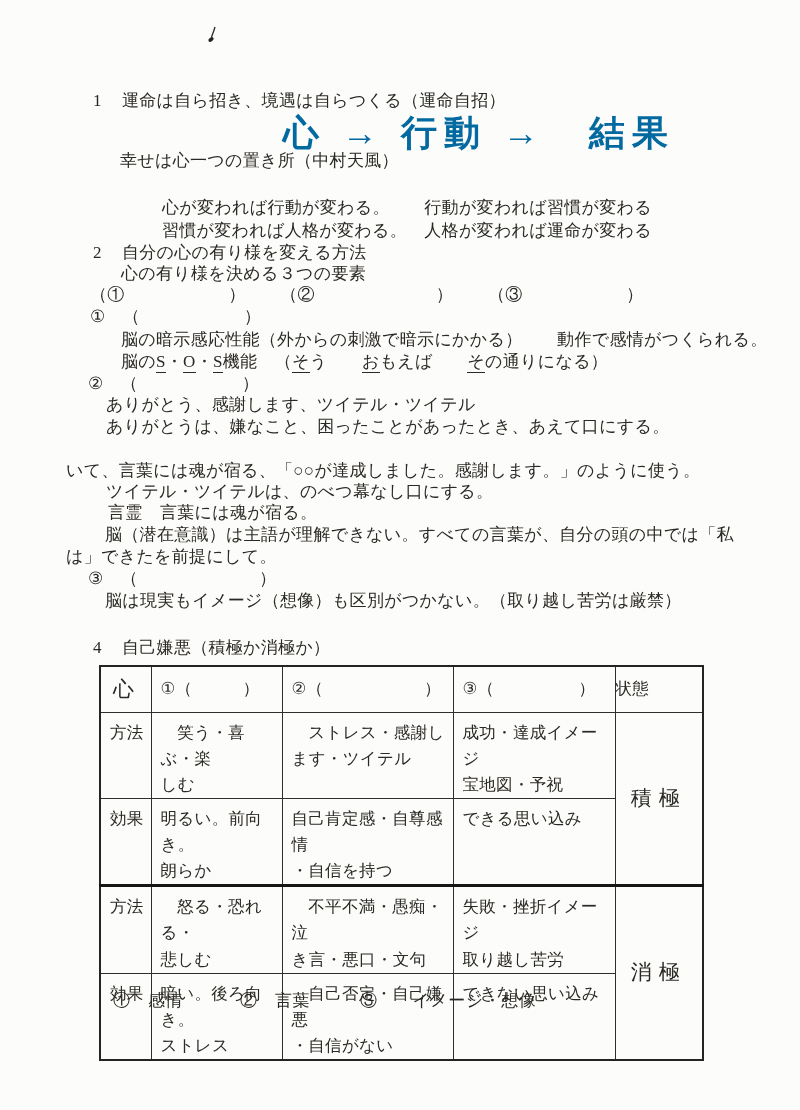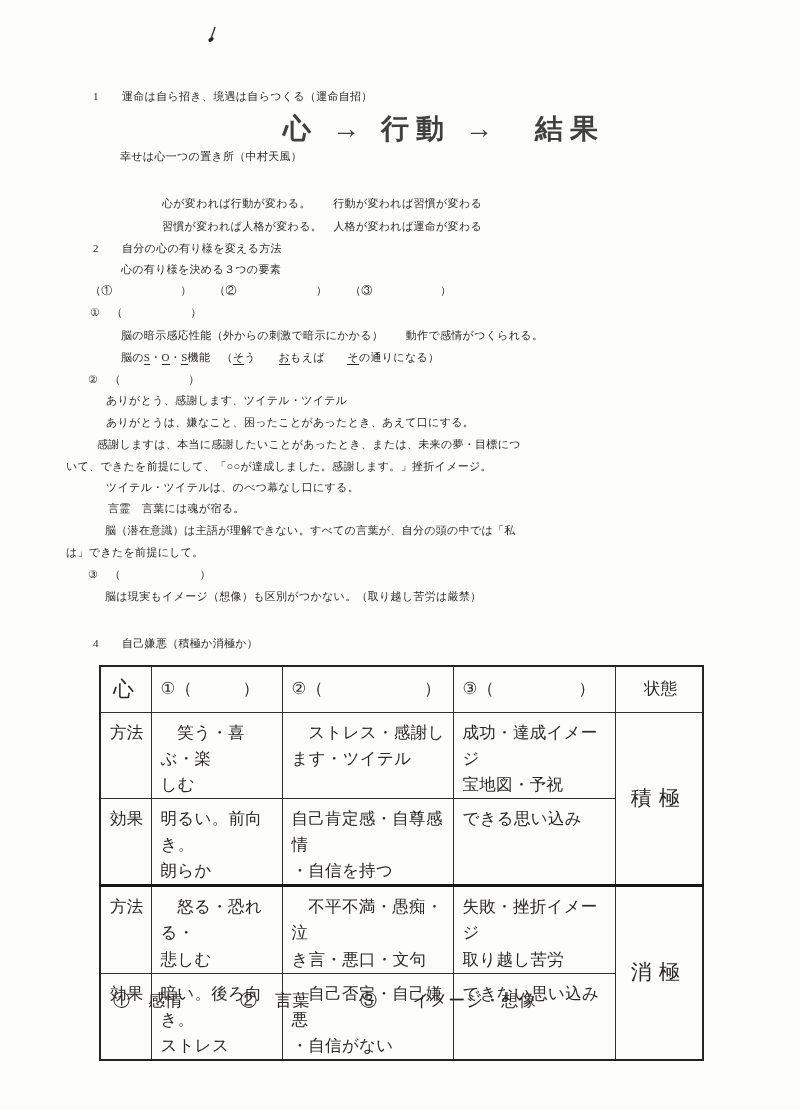--- a/index.html
+++ b/index.html
@@ -8,34 +8,34 @@
     width: 800px;
     height: 1110px;
     margin: 0 auto;
     background: #fcfcfa;
     font-family: "Liberation Serif", "DejaVu Serif", serif;
     color: #2b2925;
     overflow: hidden;
   }
   .ln {
     position: absolute;
-    font-size: 11px;
+    font-size: 17px;
     letter-spacing: 0.3px;
     line-height: 1.25;
     white-space: pre;
   }
   .num {
     display: inline-block;
     width: 29px;
   }
   .headline {
-    font-size: 28px;
+    font-size: 36px;
     font-weight: 600;
     letter-spacing: 7px;
-    color: #404040;
+    color: #0369a1;
   }
   .u { 
     border-bottom: 1.6px solid #2b2925;
     padding-bottom: 1px;
   }
   
   .doc-table {
     position: absolute;
     left: 99px;
     top: 665px;
@@ -59,22 +59,22 @@
     vertical-align: middle;
     padding-top: 0;
     height: 45px;
   }
   .doc-table th.kokoro {
     font-size: 21px;
     letter-spacing: 2px;
     padding-left: 12px;
   }
   .doc-table th.state-h {
-    text-align: center;
-    padding-left: 8px;
+    text-align: left;
+    padding-left: 0;
   }
   .doc-table td.state {
     text-align: center;
     vertical-align: middle;
     font-size: 21px;
     letter-spacing: 7px;
     padding: 1px;
     white-space: nowrap;
   }
   .doc-table tr.dash > td { border-top: 1.6px dashed #3c3c3c; }
@@ -107,22 +107,21 @@
   <div class="ln" style="left:121px; top:263px">心の有り様を決める３つの要素</div>
   <div class="ln" style="left:90px; top:284px">（①　　　　　　）　　（②　　　　　　　）　　（③　　　　　　）</div>
 
   <div class="ln" style="left:90px; top:306px">①　（　　　　　　）</div>
   <div class="ln" style="left:121px; top:329px">脳の暗示感応性能（外からの刺激で暗示にかかる）　　動作で感情がつくられる。</div>
   <div class="ln" style="left:121px; top:351px"><span>脳の</span><span class="u">S</span><span>・</span><span class="u">O</span><span>・</span><span class="u">S</span><span>機能　（</span><span class="u">そ</span><span>う　　</span><span class="u">お</span><span>もえば　　</span><span class="u">そ</span><span>の通りになる）</span></div>
 
   <div class="ln" style="left:88px; top:373px">②　（　　　　　　）</div>
   <div class="ln" style="left:106px; top:394px">ありがとう、感謝します、ツイテル・ツイテル</div>
   <div class="ln" style="left:106px; top:416px">ありがとうは、嫌なこと、困ったことがあったとき、あえて口にする。</div>
-  <div class="ln" style="left:97px; top:438px">感謝しますは、本当に感謝したいことがあったとき、または、未来の夢・目標につ</div>
-  <div class="ln" style="left:66px; top:460px">いて、できたを前提にして、「○○が達成しました。感謝します。」挫折イメージ。</div>
+  <div class="ln" style="left:66px; top:460px">いて、言葉には魂が宿る、「○○が達成しました。感謝します。」のように使う。</div>
   <div class="ln" style="left:106px; top:481px">ツイテル・ツイテルは、のべつ幕なし口にする。</div>
   <div class="ln" style="left:108px; top:502px">言霊　言葉には魂が宿る。</div>
   <div class="ln" style="left:105px; top:524px">脳（潜在意識）は主語が理解できない。すべての言葉が、自分の頭の中では「私</div>
   <div class="ln" style="left:66px; top:546px">は」できたを前提にして。</div>
 
   <div class="ln" style="left:88px; top:568px">③　（　　　　　　　）</div>
   <div class="ln" style="left:105px; top:590px">脳は現実もイメージ（想像）も区別がつかない。（取り越し苦労は厳禁）</div>
 
   <div class="ln" style="left:93px; top:637px"><span class="num">4</span><span>自己嫌悪（積極か消極か）</span></div>
 

